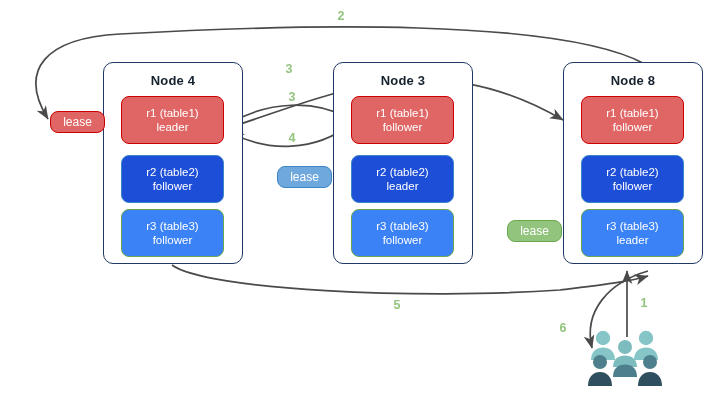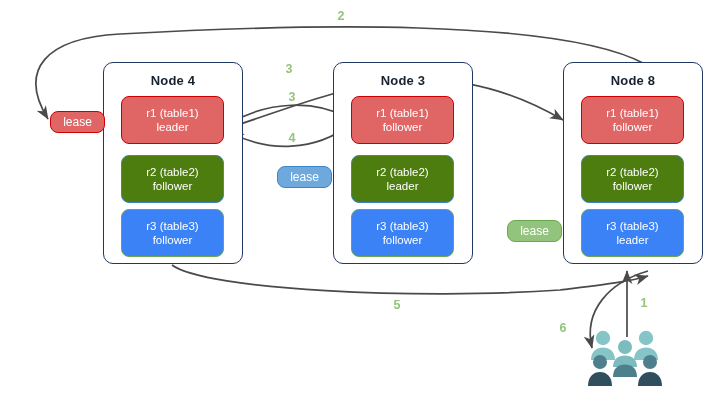--- a/index.html
+++ b/index.html
@@ -49,21 +49,21 @@
     flex-direction: column;
     align-items: center;
     justify-content: center;
     color: #ffffff;
     font-size: 11.5px;
     line-height: 14px;
     text-align: center;
   }
   .replica .rl { display: block; }
   .r-red   { background: #e06666; border: 1.6px solid #cc0000; }
-  .r-blue  { background: #4d7c0f; border: 1.6px solid #3d85c6; text-align: right; }
+  .r-blue  { background: #1d4ed8; border: 1.6px solid #3d85c6; text-align: right; }
   .r-green { background: #3b82f6; border: 1.6px solid #6aa84f; }
 
   .lease {
     position: absolute;
     border-radius: 8px;
     box-sizing: border-box;
     display: flex;
     align-items: center;
     justify-content: center;
     color: #ffffff;

